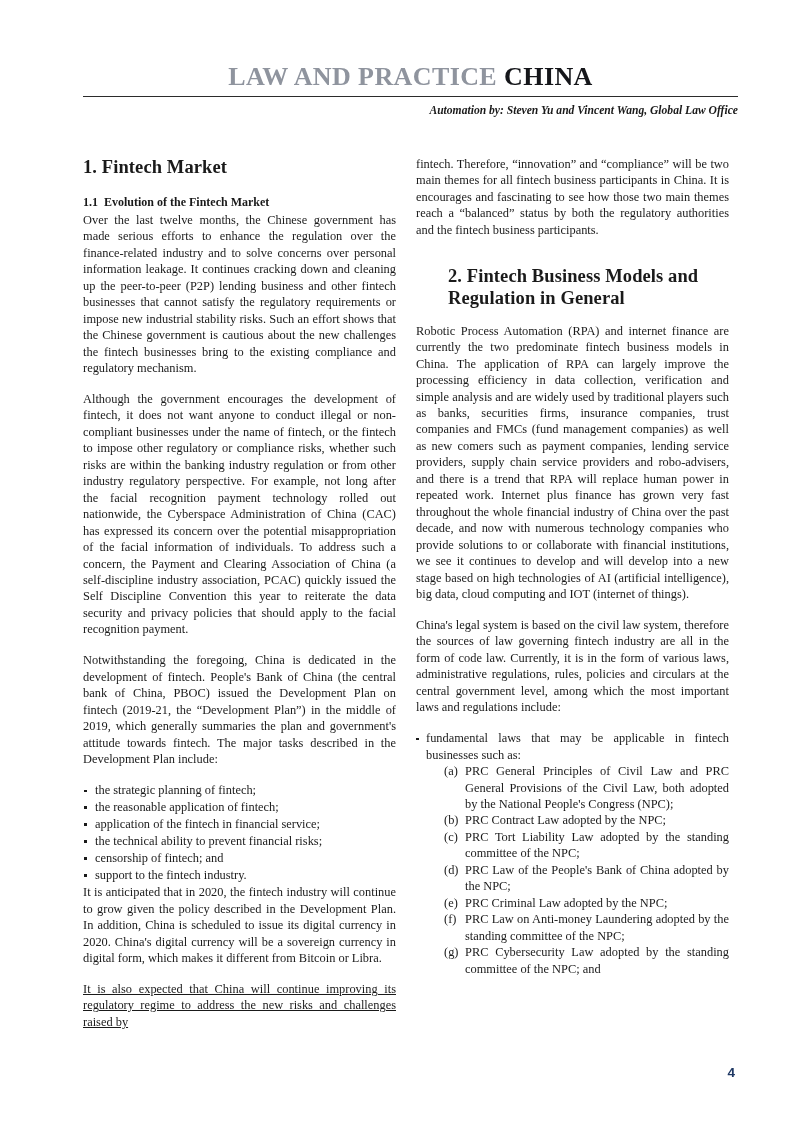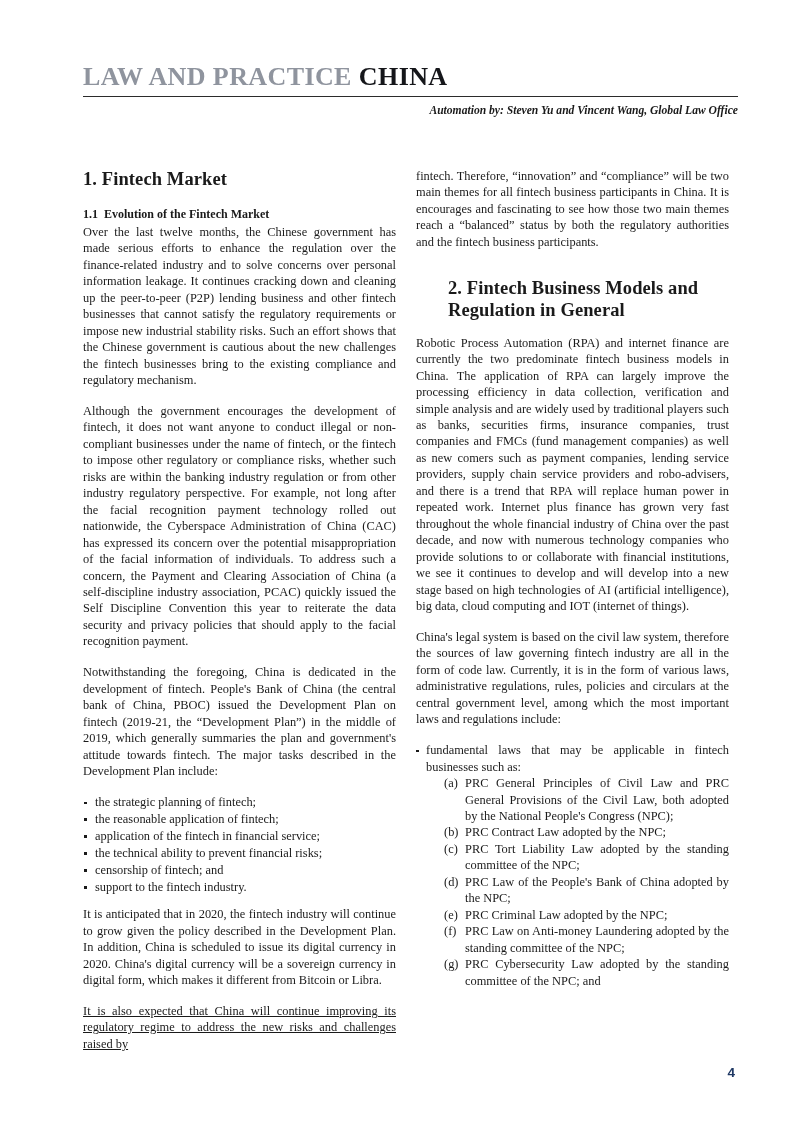--- a/index.html
+++ b/index.html
@@ -25,21 +25,21 @@
   }
 
   
   .header {
     position: absolute;
     left: 83px;
     top: 62px;
     width: 655px;
   }
   .header-title {
-    text-align: left;
+    text-align: center;
     font-size: 26px;
     line-height: 30px;
     letter-spacing: 0.4px;
     white-space: nowrap;
     font-weight: 700;
   }
   .header-title .lap {
     color: #8f949e;
     font-weight: 700;
   }
@@ -68,21 +68,21 @@
     font-style: italic;
   }
   .header-contrib .names {
     font-style: italic;
     font-weight: 600;
   }
 
   
   .col {
     position: absolute;
-    top: 168px;
+    top: 156px;
     width: 313px;
     font-size: 12.4px;
     line-height: 16.45px;
     text-align: justify;
     text-justify: inter-word;
     hyphens: manual;
   }
   .col-left  { left: 83px; }
   .col-right { left: 416px; }
 
@@ -107,21 +107,21 @@
 
   p.para {
     margin: 0 0 14.5px 0;
   }
   p.para.last { margin-bottom: 0; text-decoration: underline; }
 
   .spacer-sm { height: 12px; }
 
   ul.bullets {
     list-style: none;
-    margin: 0 0 11px 0;
+    margin: 0 0 1px 0;
     padding: 0;
   }
   ul.bullets li {
     position: relative;
     padding-left: 12px;
     text-align: left;
     margin-bottom: 0.5px;
   }
   ul.bullets li::before {
     content: "";

